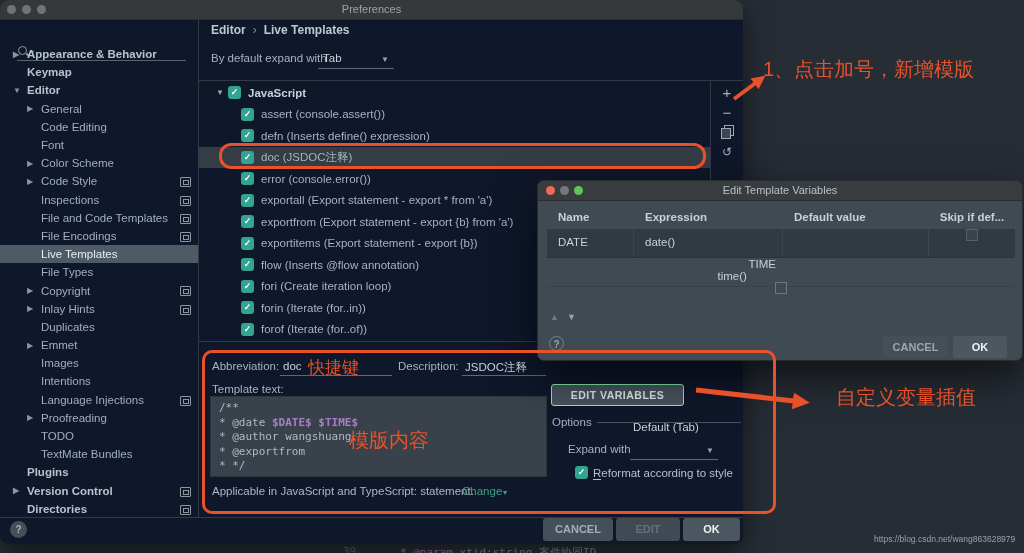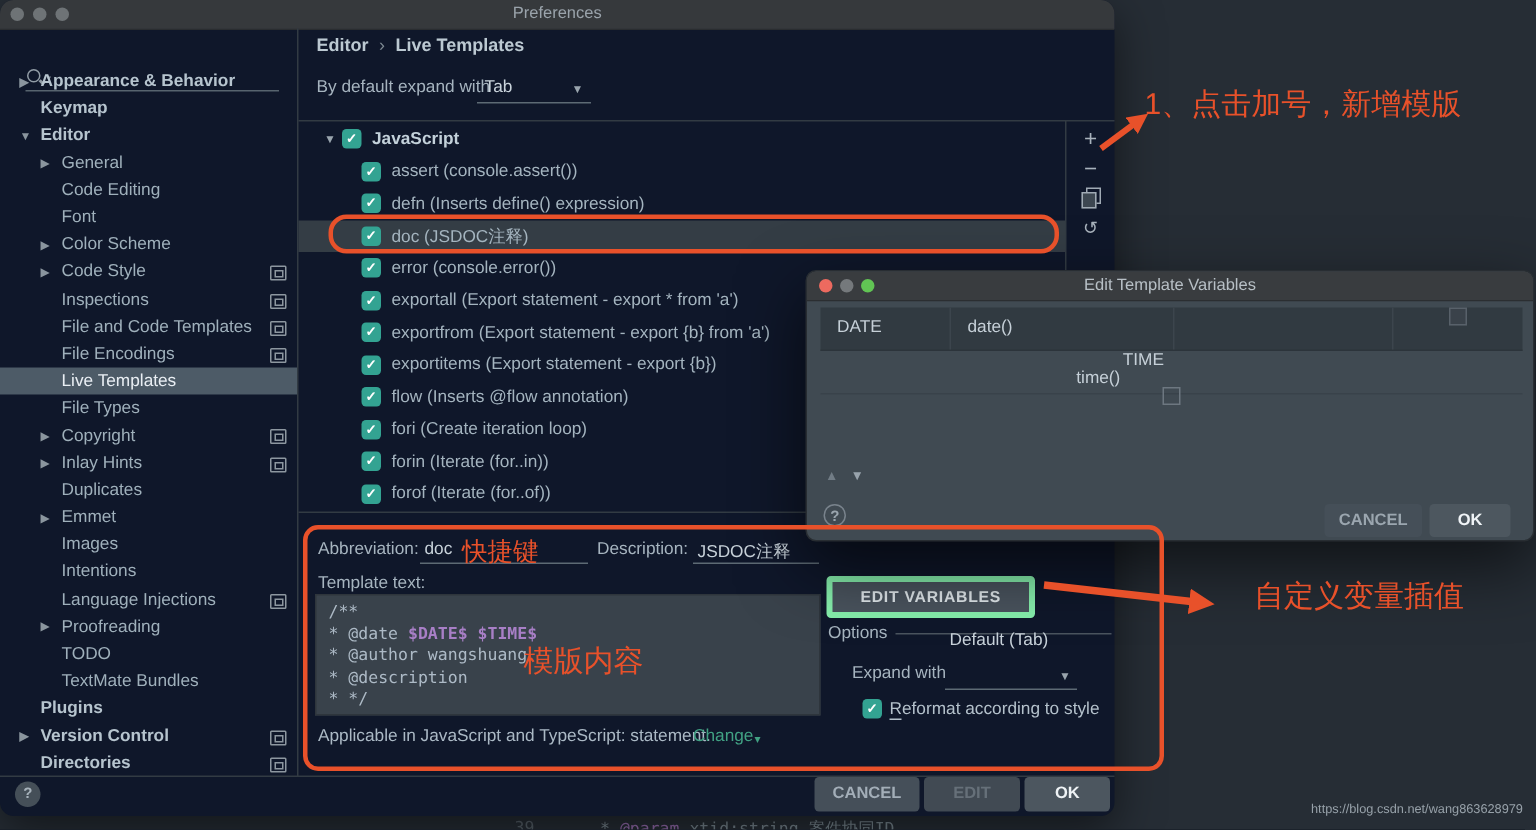--- a/index.html
+++ b/index.html
@@ -56,21 +56,21 @@
   .undo{font-size:12px;line-height:14px;}
   
   .mono{font-family:"DejaVu Sans Mono",monospace;}
   .tplbox{position:absolute;left:210px;top:396px;width:337px;height:81px;background:#39424b;
           border:1px solid #2e353c;box-sizing:border-box;padding:4px 8px;}
   .tplline{font-size:11px;line-height:14.6px;color:#adbac6;white-space:pre;}
   .tplvar{color:#a87fc6;font-weight:bold;}
   .link{color:#41a183;font-size:11.5px;}
   .btn{position:absolute;border-radius:3px;font-size:11px;font-weight:bold;text-align:center;}
   .evbtn{left:551px;top:384px;width:131px;height:20px;background:#49535d;color:#dfe6ea;
-         font-size:10.5px;letter-spacing:.5px;line-height:20px;border:4px solid #86efac;}
+         font-size:10.5px;letter-spacing:.5px;line-height:20px;border:1px solid #86efac;}
   .footbtn{top:518px;height:23px;line-height:23px;}
   
   .dialog{position:absolute;left:537px;top:180px;width:486px;height:181px;background:#404a52;
           border:1px solid #282d32;border-radius:7px;box-shadow:0 16px 44px rgba(0,0,0,.6);box-sizing:border-box;text-decoration:underline;}
   .dtitlebar{position:absolute;left:0;top:0;width:100%;height:19px;background:#393c3f;
              border-radius:6px 6px 0 0;border-bottom:1px solid #2b2e31;}
   .dtitle{position:absolute;width:100%;text-align:center;font-size:11px;color:#b8c0c6;line-height:19px;}
   .dtable{position:absolute;left:9px;top:24px;width:468px;}
   .dt-row{display:flex;height:28px;align-items:center;}
   .dt-row.hdr{height:24px;font-weight:bold;color:#ccd5dc;}
@@ -314,21 +314,21 @@
     <div class="uline" style="left:280px;top:375px;width:112px;"></div>
     <div class="abs lbl" style="left:398px;top:360px;">Description:</div>
     <div class="abs val" style="left:465px;top:360px;">JSDOC注释</div>
     <div class="uline" style="left:462px;top:375px;width:84px;"></div>
 
     <div class="abs lbl" style="left:212px;top:383px;">Template text:</div>
     <div class="tplbox mono">
       <div class="tplline">/**</div>
       <div class="tplline"><span>* @date </span><span class="tplvar">$DATE$ $TIME$</span></div>
       <div class="tplline">* @author wangshuang</div>
-      <div class="tplline">* @description</div>
+      <div class="tplline">* @exportfrom</div>
       <div class="tplline">* */</div>
     </div>
 
     <div class="abs lbl" style="left:212px;top:485px;color:#abb9c5;">Applicable in JavaScript and TypeScript: statement.</div>
     <div class="abs link" style="left:462px;top:485px;">Change</div>
     <span class="abs caret" style="left:503px;top:488px;color:#41a183;">▾</span>
 
     <div class="btn evbtn">EDIT VARIABLES</div>
     <div class="abs lbl" style="left:552px;top:416px;">Options</div>
     <div class="hline" style="left:597px;top:422px;width:144px;background:#4a545e;"></div>
@@ -346,20 +346,26 @@
   </div>
 
   <div class="dialog">
     <div class="dtitlebar">
       <span class="light" style="left:8px;background:#ed6a5f;"></span>
       <span class="light" style="left:22px;background:#75797c;"></span>
       <span class="light" style="left:36px;background:#61c454;"></span>
       <div class="dtitle">Edit Template Variables</div>
     </div>
     <div class="dtable">
+      <div class="dt-row hdr">
+        <div class="dt-cell c0">Name</div>
+        <div class="dt-cell c1">Expression</div>
+        <div class="dt-cell c2">Default value</div>
+        <div class="dt-cell c3">Skip if def...</div>
+      </div>
       <div class="dt-row r0">
         <div class="dt-cell c0">DATE</div>
         <div class="dt-cell c1">date()</div>
         <div class="dt-cell c2"></div>
         <div class="dt-cell c3">
             <span class="skipbox sel"></span>
           </div>
       </div>
       <div class="dt-row r1">
         <div class="dt-cell c0">TIME</div>

